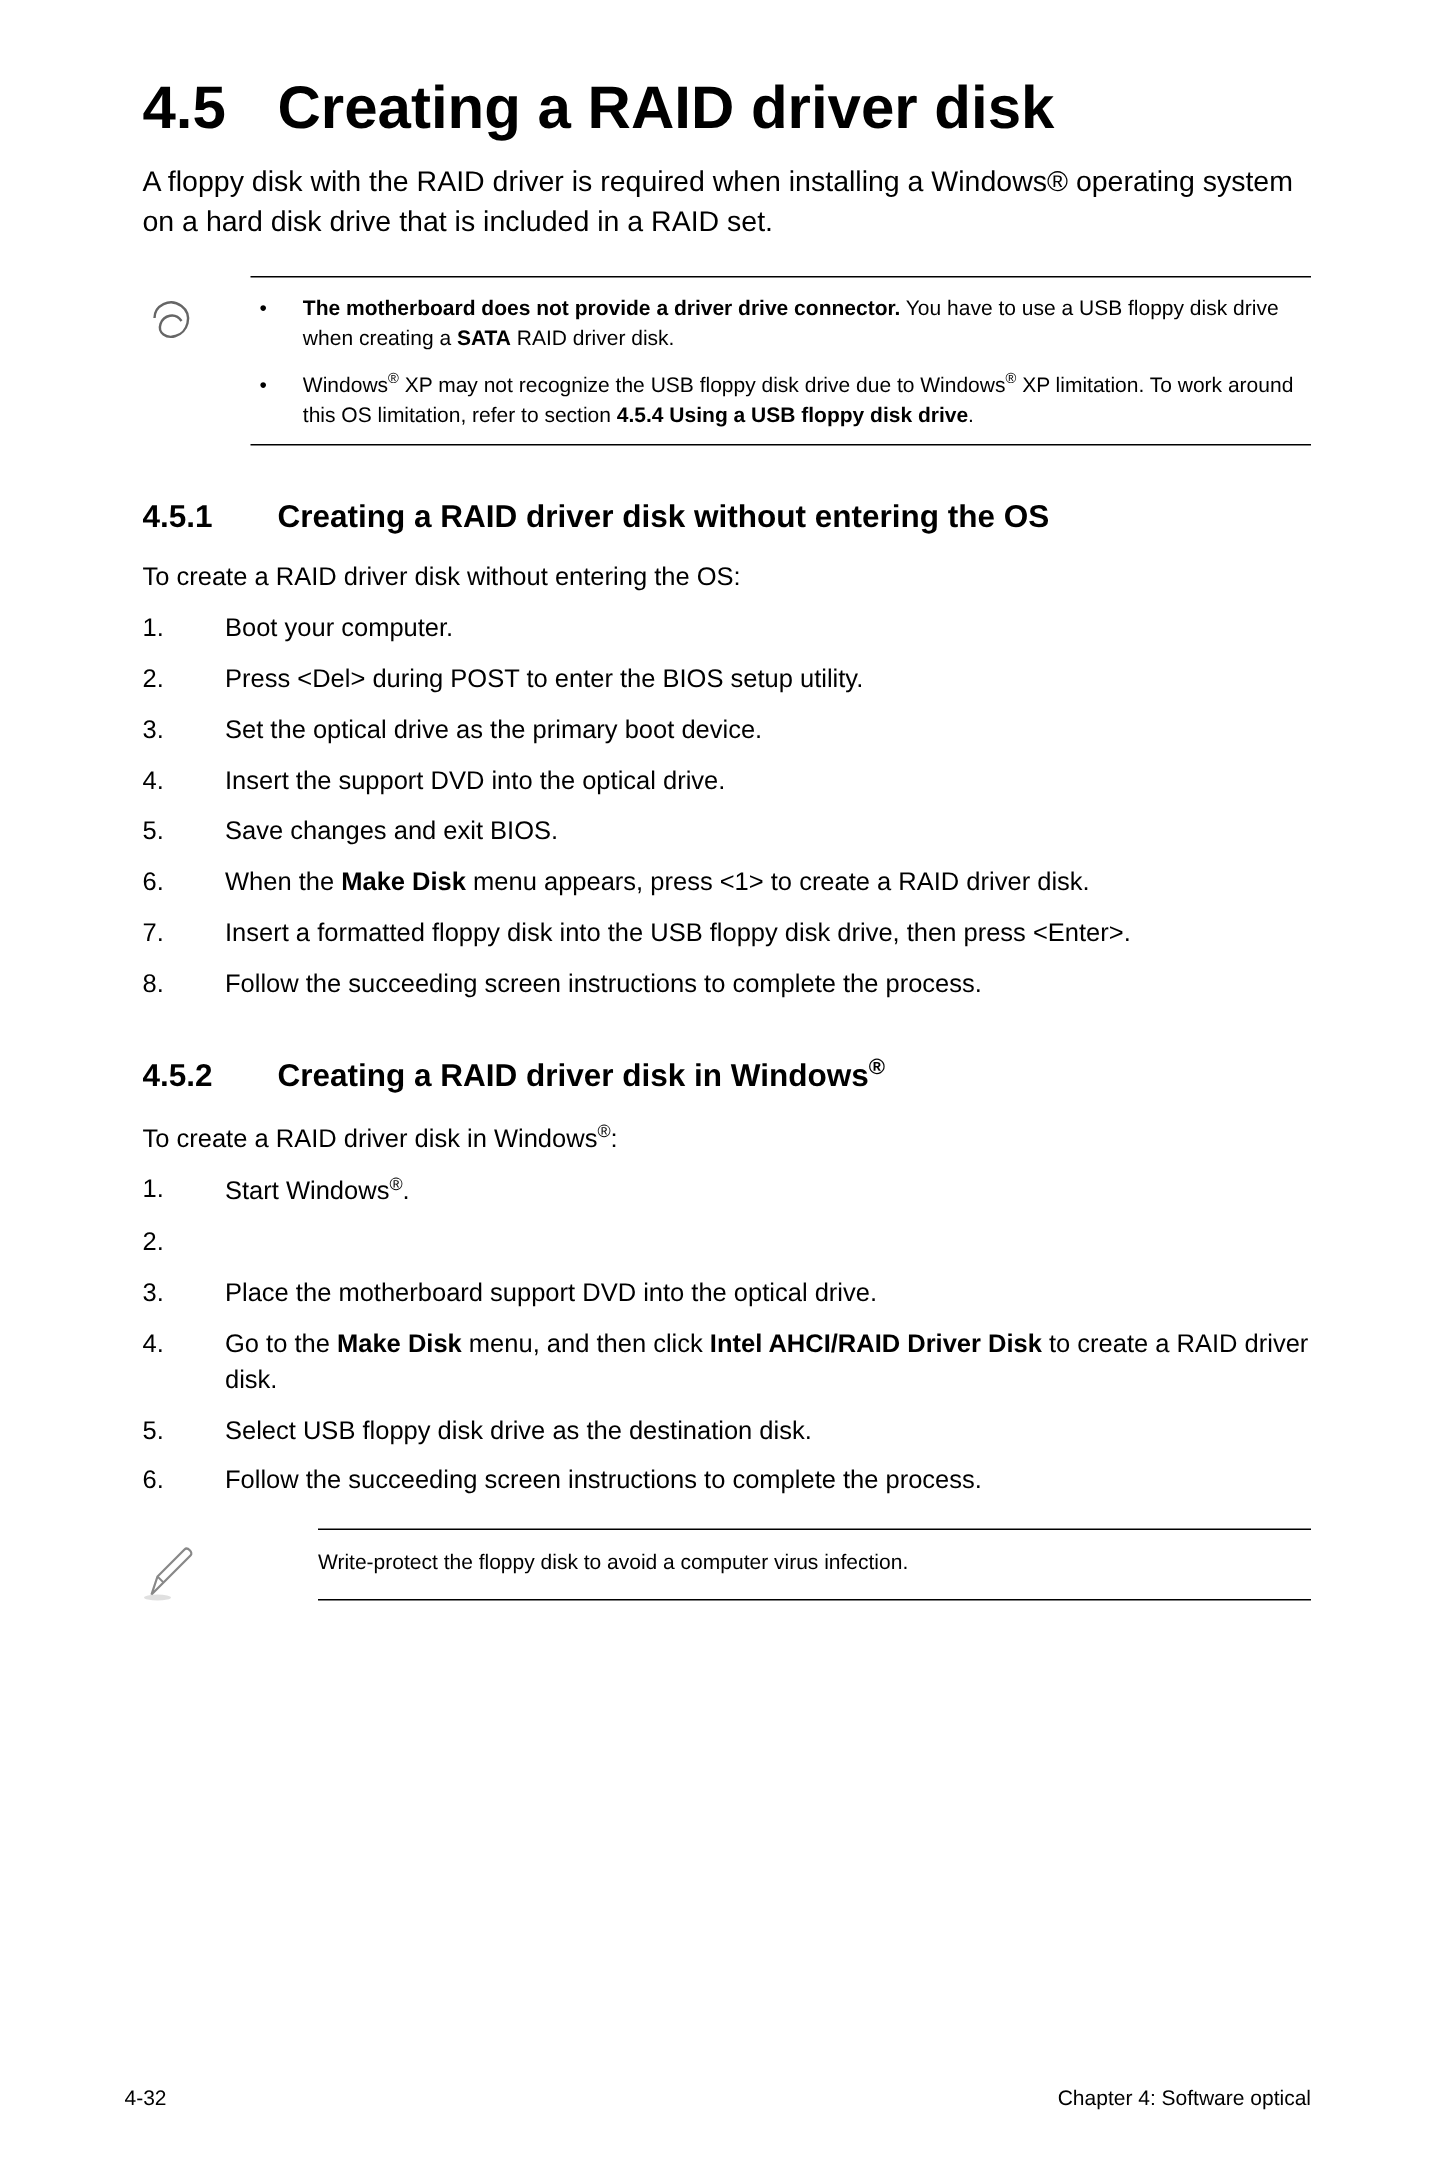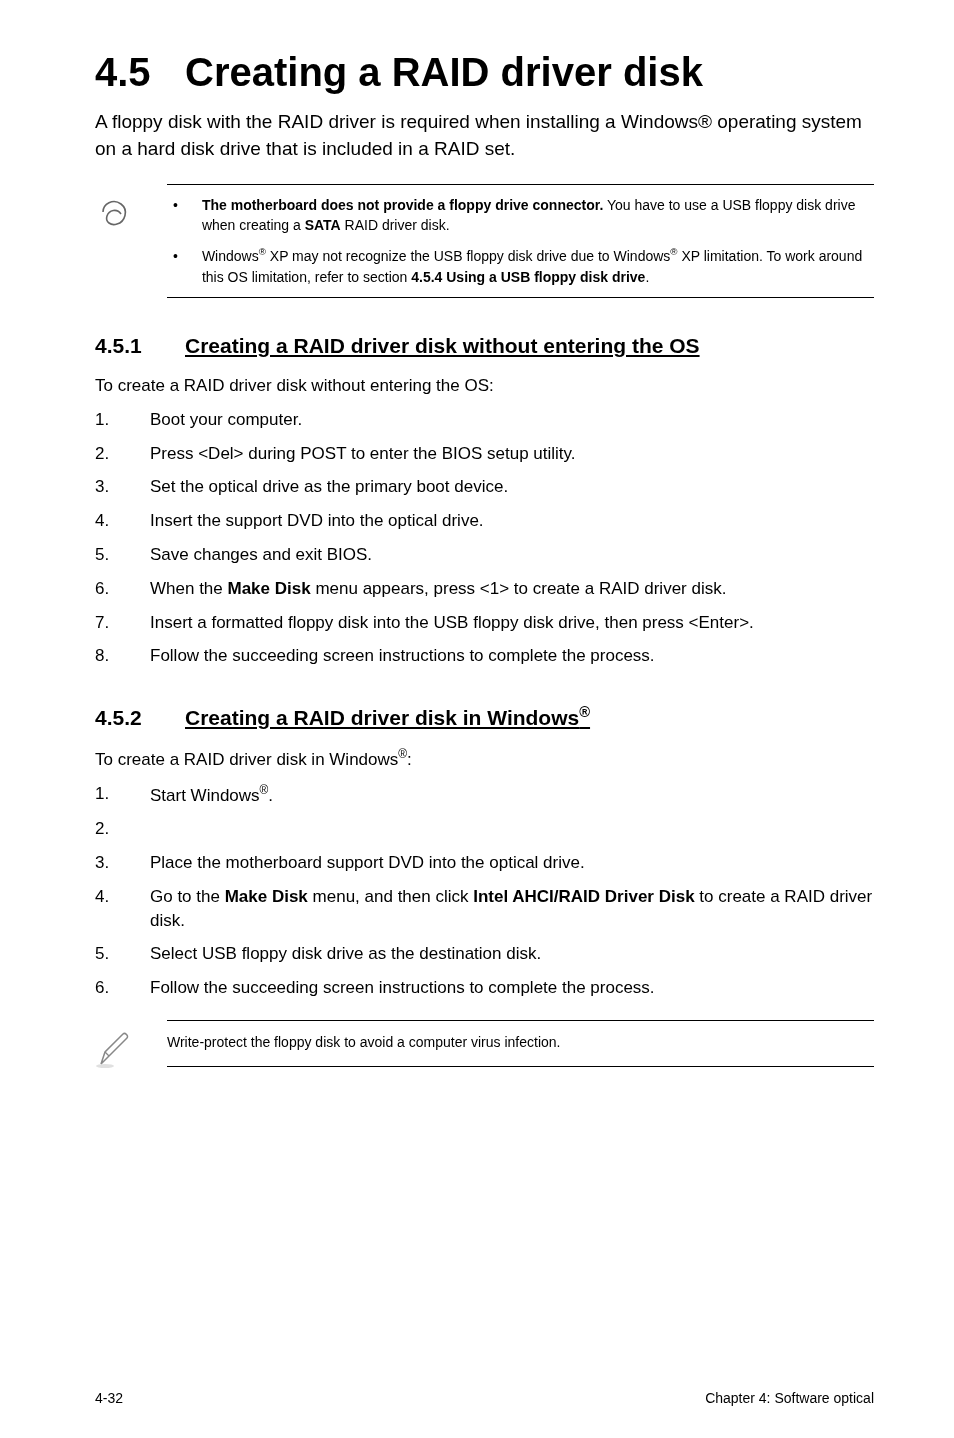--- a/index.html
+++ b/index.html
@@ -59,21 +59,20 @@
   }
   .note-body .dot {
     flex: 0 0 auto;
     padding-left: 6px;
   }
   h2 {
     font-size: 21px;
     font-weight: bold;
     margin-top: 36px;
     margin-bottom: 16px;
-    text-decoration: underline;
   }
   h2 .num {
     display: inline-block;
     width: 90px;
   }
   .para {
     font-size: 17px;
     margin-bottom: 10px;
     line-height: 1.4;
   }
@@ -91,29 +90,30 @@
     flex: 0 0 55px;
   }
   .single-note {
     display: flex;
     gap: 28px;
     margin-top: 20px;
     align-items: flex-start;
   }
   .single-note .note-body {
     padding: 12px 0 14px 0;
+    margin-left: 45px;
   }
   .single-note .note-body .text {
     font-size: 14px;
     line-height: 1.4;
   }
   .footer {
     position: absolute;
     bottom: 32px;
-    left: 95px;
+    left: 83px;
     right: 80px;
     display: flex;
     justify-content: space-between;
     font-size: 14px;
   }
   sup { font-size: 0.7em; }
 </style>
 </head>
 <body>
 
@@ -125,21 +125,21 @@
 
 <div class="note-block">
   <div class="note-icon">
     <svg viewBox="0 0 40 40" width="40" height="40">
       <path d="M 8 18 C 8 10, 18 4, 26 10 C 34 16, 30 28, 22 30 C 16 32, 10 28, 12 22 C 14 16, 22 14, 26 20" fill="none" stroke="#666" stroke-width="1.6"></path>
     </svg>
   </div>
   <div class="note-body">
     <div class="bullet-row">
       <span class="dot">•</span>
-      <span><b>The motherboard does not provide a floppy drive connector.</b><span> You have to use a USB floppy disk drive when creating a </span><b>SATA</b><span> RAID driver disk.</span></span>
+      <span><b>The motherboard does not provide a driver drive connector.</b><span> You have to use a USB floppy disk drive when creating a </span><b>SATA</b><span> RAID driver disk.</span></span>
     </div>
     <div class="bullet-row">
       <span class="dot">•</span>
       <span><span>Windows<sup>®</sup> XP may not recognize the USB floppy disk drive due to Windows<sup>®</sup> XP limitation. To work around this OS limitation, refer to section </span><b>4.5.4 Using a USB floppy disk drive</b><span>.</span></span>
     </div>
   </div>
 </div>
 
 <h2>
   <span class="num">4.5.1</span><span>Creating a RAID driver disk without entering the OS</span>

